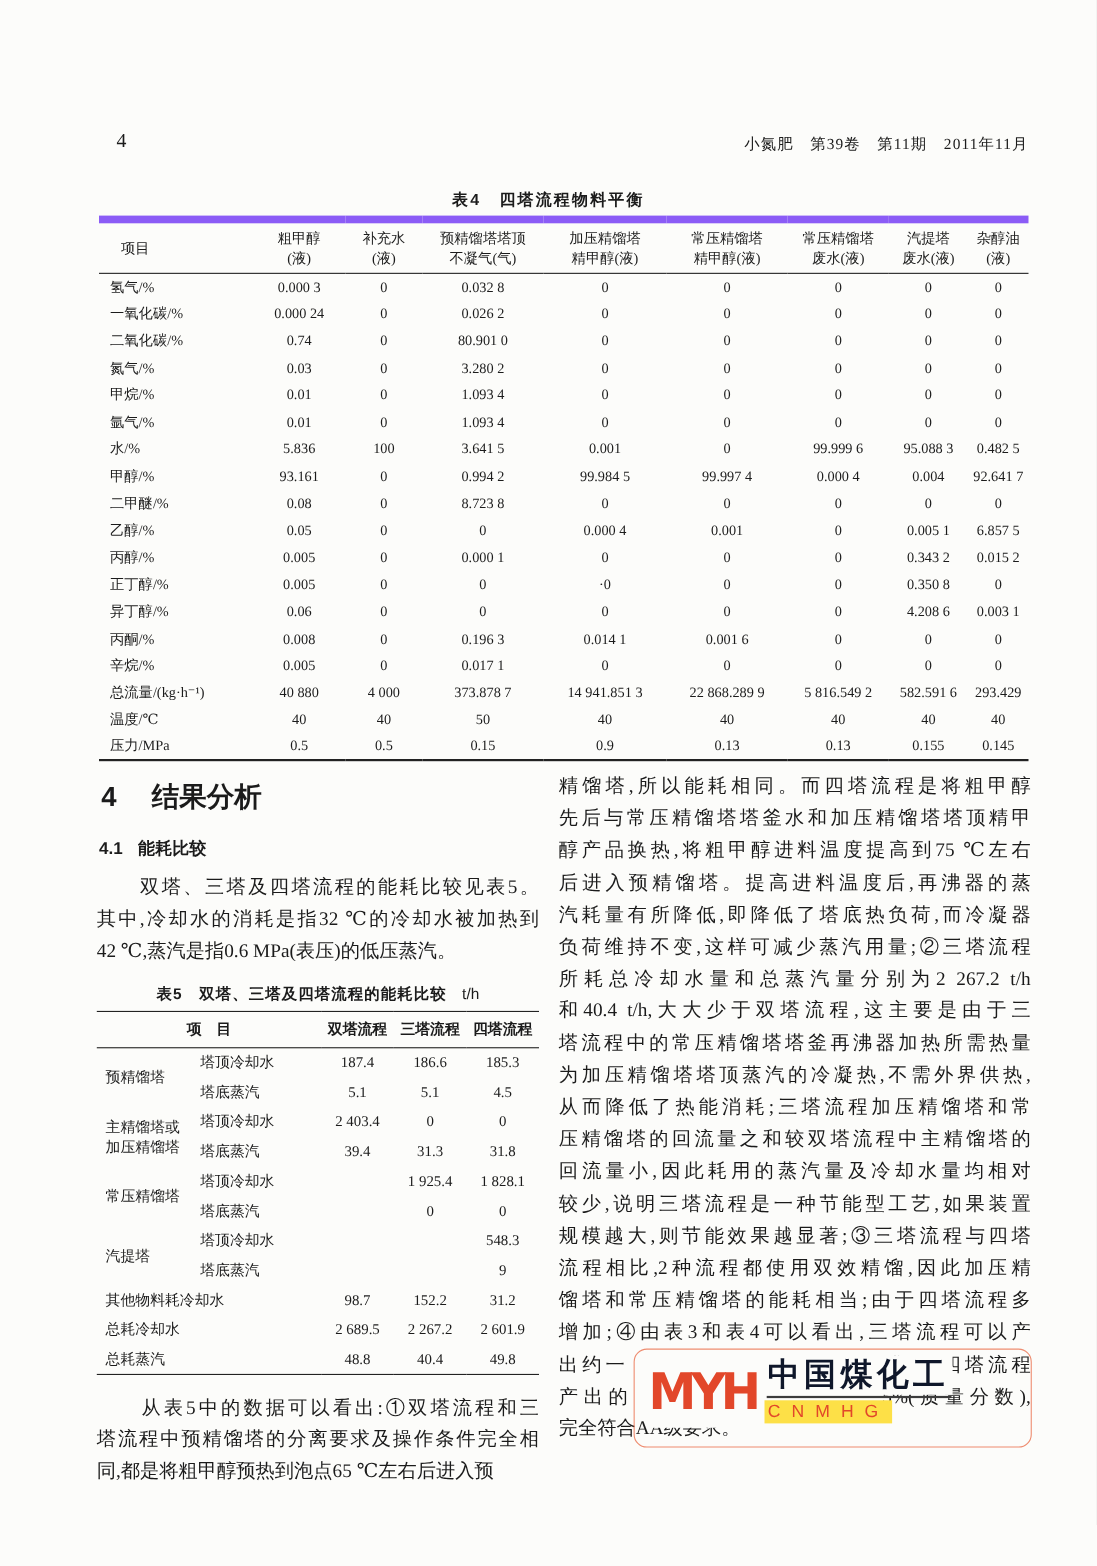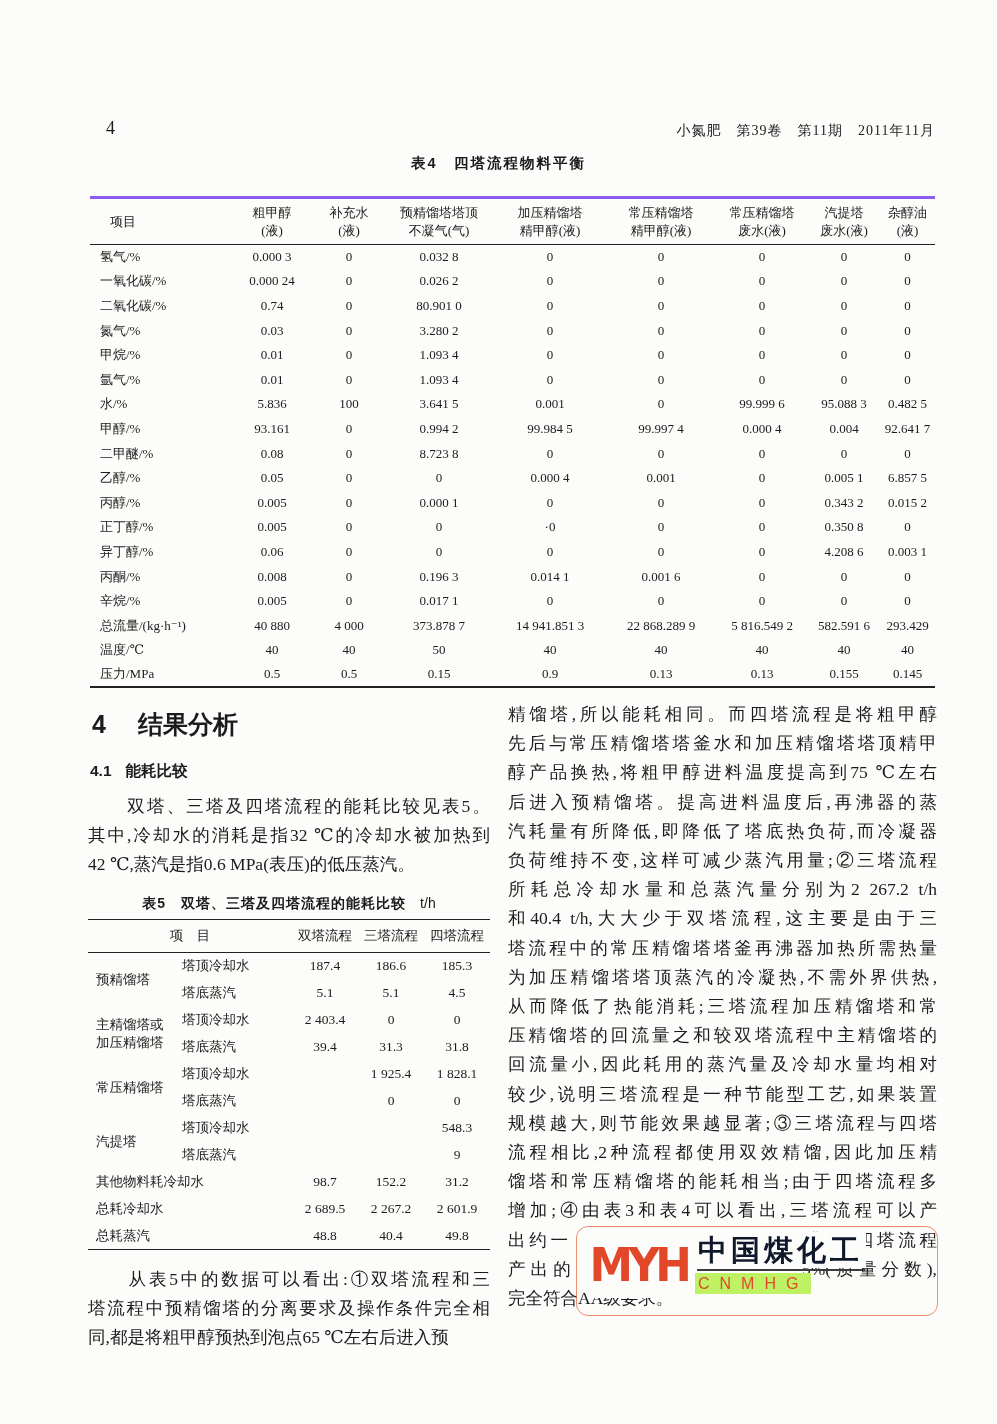--- a/index.html
+++ b/index.html
@@ -7,26 +7,26 @@
   .page {
     position:relative; width:997px; height:1424px; margin:0 auto;
     background:#fcfcfa; color:#1b1b1b;
     font-family:"Liberation Serif","DejaVu Serif",serif;
     overflow:hidden;
   }
   .pg-num { position:absolute; left:106px; top:118px; font-size:18px; }
   .journal { position:absolute; right:62px; top:122px; font-size:14px; letter-spacing:1px; }
 
   
-  .t4-title { position:absolute; top:154px; left:0; width:100%; text-align:center;
+  .t4-title { position:absolute; top:172px; left:0; width:100%; text-align:center;
               font-weight:bold; font-size:14.5px; letter-spacing:2px;
               font-family:"Liberation Sans","DejaVu Sans",sans-serif; }
   table { border-collapse:collapse; }
   .t4 { position:absolute; top:196px; left:90px; width:845px; font-size:13px;
-        text-align:center; border-top:3px solid #8b5cf6; border-bottom:2px solid #222; }
+        text-align:center; border-top:7px solid #8b5cf6; border-bottom:2px solid #222; }
   .t4 thead tr { border-bottom:1.2px solid #222; }
   .t4 th { font-weight:normal; padding:5px 0 4px; line-height:18px; vertical-align:middle; }
   .t4 th.lbl { text-align:left; padding-left:20px; }
   .t4 td { height:24.6px; }
   .t4 td.lbl { text-align:left; padding-left:10px; }
 
   
   .col-left  { position:absolute; left:88px;  top:702px; width:402px; }
   .col-right { position:absolute; left:508px; top:700px; width:429px;
                font-size:17.5px; line-height:29.2px; }
@@ -42,40 +42,40 @@
   .para { font-size:17.5px; line-height:29px; }
   .p2 { margin-top:15px; }
 
   
   .t5-title { margin:16px 0 6px; text-align:center; font-weight:bold; font-size:14px;
               font-family:"Liberation Sans","DejaVu Sans",sans-serif; letter-spacing:1px; }
   .t5-unit { font-weight:normal; margin-left:14px; letter-spacing:0; }
   .t5 { width:100%; font-size:13.5px; text-align:center;
         border-top:1.6px solid #222; border-bottom:1.6px solid #222; }
   .t5 thead tr { border-bottom:1.2px solid #222; }
-  .t5 th { font-weight:normal; padding:7px 0; }
+  .t5 th { font-weight:bold; padding:7px 0; }
   .t5 td { height:27px; }
   .t5 .grp { text-align:left; padding-left:8px; white-space:pre-line; line-height:18px; }
   .t5 .sub { text-align:left; padding-left:2px; }
   .t5 .single { text-align:left; padding-left:8px; }
 
   
   .watermark { position:absolute; left:576px; top:1226px; width:362px; height:90px;
                border:1px solid rgba(232,92,52,.7); border-radius:12px; }
   .wm-logo { position:absolute; left:10px; top:7px; width:102px; height:64px;
              background:#fcfcfa; color:#e2472a; text-align:center;
              font-family:"DejaVu Sans",sans-serif; font-weight:bold;
              font-size:46px; line-height:62px; letter-spacing:-5px;
              transform:scaleX(.95); }
   .wm-right { position:absolute; left:118px; top:5px; }
   .wm-cn { background:#fcfcfa; color:#0f172a; font-size:29px; font-weight:bold;
            letter-spacing:4px; line-height:36px; padding:0 3px; display:inline-block;
            font-family:"Liberation Sans","DejaVu Sans",sans-serif; }
   .wm-line { height:2px; background:#3c3c3c; width:168px; margin:1px 0 2px 2px; }
-  .wm-en { background:#bef264; color:#e2472a; font-size:16px; letter-spacing:10px;
+  .wm-en { background:#fde047; color:#e2472a; font-size:16px; letter-spacing:10px;
            line-height:21px; padding:0 3px; display:inline-block;
            font-family:"Liberation Sans","DejaVu Sans",sans-serif; }
 </style>
 </head>
 <body>
 
 <div class="page">
 
   <div class="pg-num">4</div>
   <div class="journal">小氮肥　第39卷　第11期　2011年11月</div>

